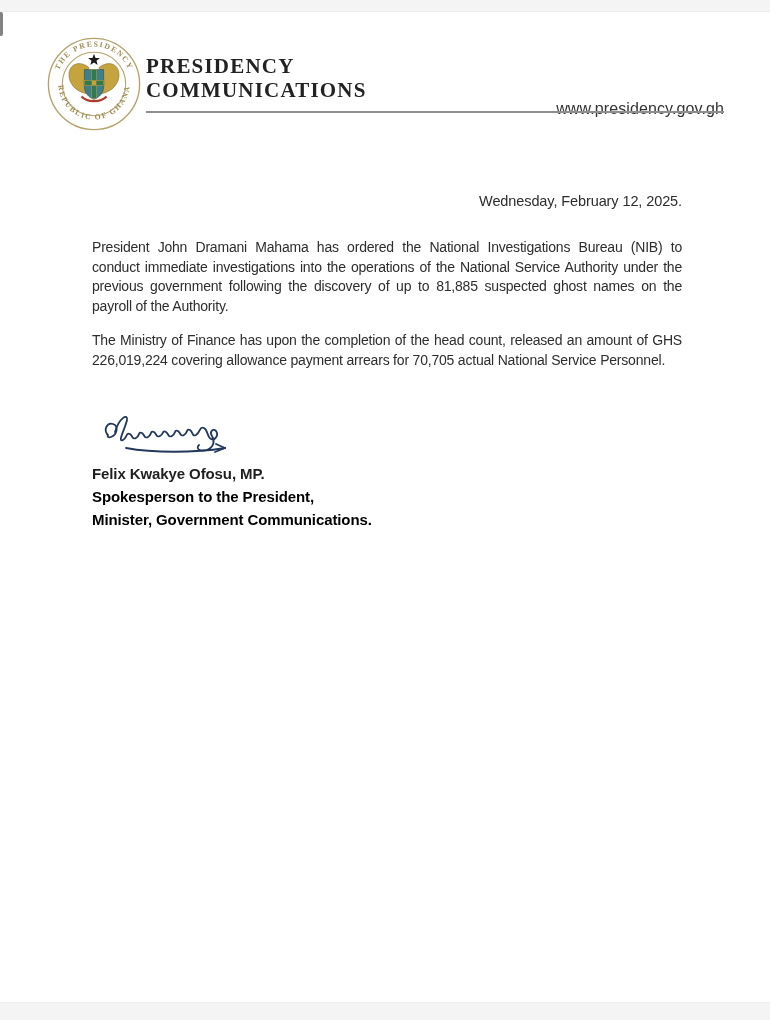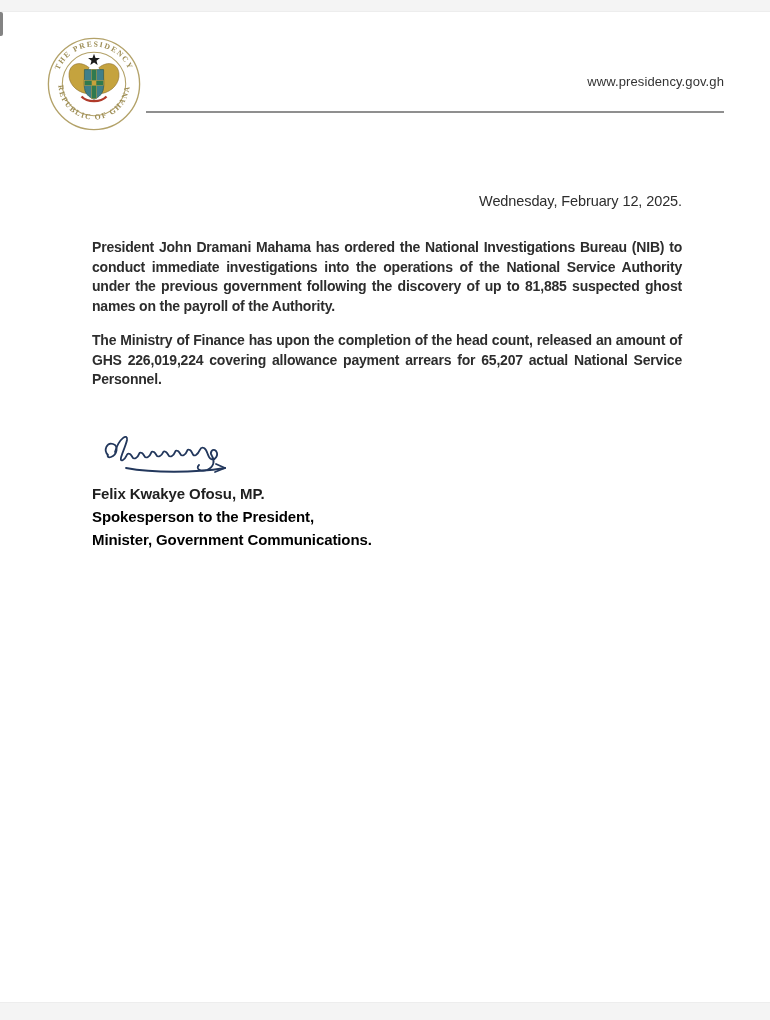--- a/index.html
+++ b/index.html
@@ -18,36 +18,36 @@
   
   header{position:absolute;left:0;top:0;width:770px;height:150px;}
   .seal{position:absolute;left:46px;top:36px;width:96px;height:96px;}
   .org{
     position:absolute;left:146px;top:54px;
     font-family:"Liberation Serif", serif;
     font-weight:bold;font-size:21px;line-height:24px;
     letter-spacing:1.2px;color:#222;
   }
   .url{
-    position:absolute;right:46px;top:74px;
-    font-size:13px;color:#333;letter-spacing:.1px;
+    position:absolute;right:46px;top:100px;
+    font-size:16px;color:#333;letter-spacing:.1px;
   }
   .rule{position:absolute;left:146px;right:46px;top:111px;height:2px;background:#8f8f8f;}
 
   
   main{position:absolute;left:0;top:150px;width:770px;padding:0 88px 0 92px;box-sizing:border-box;}
   .date{margin-top:43px;text-align:right;font-size:14.5px;letter-spacing:-.1px;}
   .title{
     margin:25px auto 0 auto;max-width:592px;
     font-size:14px;font-weight:bold;text-align:center;
     line-height:19.5px;letter-spacing:-.25px;color:#1e1e1e;
   }
   .para{
     margin:0;font-size:14px;line-height:19.5px;
-    letter-spacing:-.2px;text-align:justify;color:#2d2d2d;font-weight:bold;
+    letter-spacing:-.2px;text-align:justify;color:#2d2d2d;
   }
   .para.first{margin-top:29px;}
   .g-sm{margin-bottom:15px;}
   .g-lg{margin-bottom:29px;}
   .g-md{margin-bottom:17px;}
 
   .sig-block{margin-top:39px;}
   .sig-svg{display:block;margin-left:6px;}
   .sig-name{font-size:15px;font-weight:bold;line-height:23px;margin-top:5px;color:#1f1f1f;letter-spacing:-.1px;}
   .sig-role{font-size:15px;font-weight:bold;line-height:23px;color:#000000;letter-spacing:-.1px;}
@@ -79,30 +79,34 @@
       <polygon points="50,18.5 51.6,22.8 56.2,23 52.6,25.8 53.8,30.3 50,27.7 46.2,30.3 47.4,25.8 43.8,23 48.4,22.8" fill="#1b1b1b"></polygon>
       <path d="M45,33 C35,25 25,29 24,39 C23,49 31,58 42,60 C38,52 39,40 45,33 Z" fill="#c5a33e" stroke="#8a6d2f" stroke-width="0.6"></path>
       <path d="M55,33 C65,25 75,29 76,39 C77,49 69,58 58,60 C62,52 61,40 55,33 Z" fill="#c5a33e" stroke="#8a6d2f" stroke-width="0.6"></path>
       <path d="M40,35 L60,35 L60,52 C60,60 55,64 50,66 C45,64 40,60 40,52 Z" fill="#3f7f8a" stroke="#2c5a52" stroke-width="0.7"></path>
       <rect x="47.6" y="35" width="4.8" height="30" fill="#2f7a4f" stroke="#c9a13b" stroke-width="0.5"></rect>
       <rect x="40" y="46.5" width="20" height="4.8" fill="#2f7a4f" stroke="#c9a13b" stroke-width="0.5"></rect>
       <rect x="47.6" y="46.5" width="4.8" height="4.8" fill="#c9a13b"></rect>
       <path d="M37,63 C43,69.5 57,69.5 63,63" fill="none" stroke="#b03a2a" stroke-width="2.4"></path>
     </svg>
 
+    <div class="org">
+      <div>PRESIDENCY</div>
+      <div>COMMUNICATIONS</div>
+    </div>
 
     <div class="url">www.presidency.gov.gh</div>
     <div class="rule"></div>
   </header>
 
   <main>
     <div class="date">Wednesday, February 12, 2025.</div>
 
     <p class="para first g-sm">President John Dramani Mahama has ordered the National Investigations Bureau (NIB) to conduct immediate investigations into the operations of the National Service Authority under the previous government following the discovery of up to 81,885 suspected ghost names on the payroll of the Authority.</p>
-    <p class="para g-md">The Ministry of Finance has upon the completion of the head count, released an amount of GHS 226,019,224 covering allowance payment arrears for 65,207 actual National Service Personnel.</p>
+    <p class="para g-md">The Ministry of Finance has upon the completion of the head count, released an amount of GHS 226,019,224 covering allowance payment arrears for 70,705 actual National Service Personnel.</p>
 
     <div class="sig-block">
       <svg class="sig-svg" width="150" height="48" viewBox="0 0 150 48" aria-hidden="true">
         <g fill="none" stroke="#22375c" stroke-width="1.8" stroke-linecap="round" stroke-linejoin="round">
           <path d="M10,26 C5,21 9,13 15,15 C21,17 19,26 13,28 C10,29 9,27 10,26"></path>
           <path d="M17,23 C21,9 30,4 29,11 C27,20 19,34 25,31
                    C29,29 28,23 32,25 C35,27 34,31 38,29 C42,27 40,22 44,24
                    C47,26 46,30 50,28 C54,26 52,21 56,23 C59,25 58,29 62,27
                    C66,25 64,21 68,23 C71,25 70,29 74,27 C78,25 76,20 80,22
                    C83,24 82,28 86,26 C90,24 88,19 92,21 C95,23 94,28 98,26

